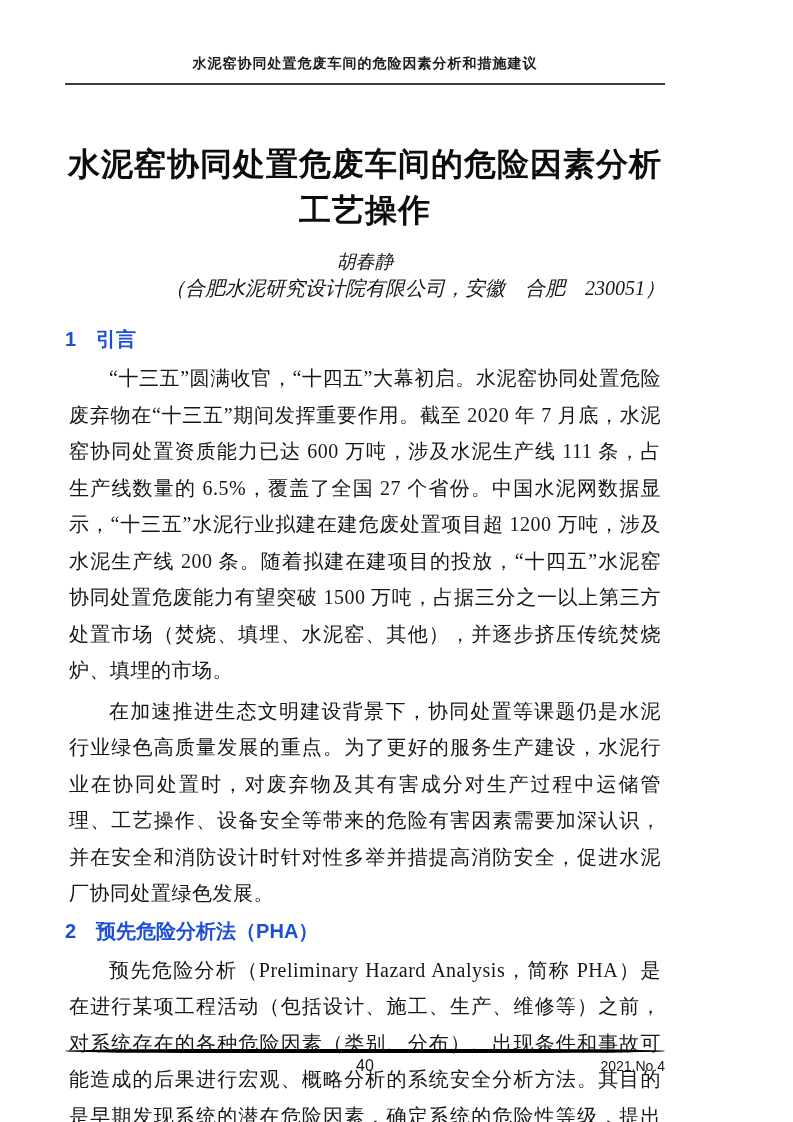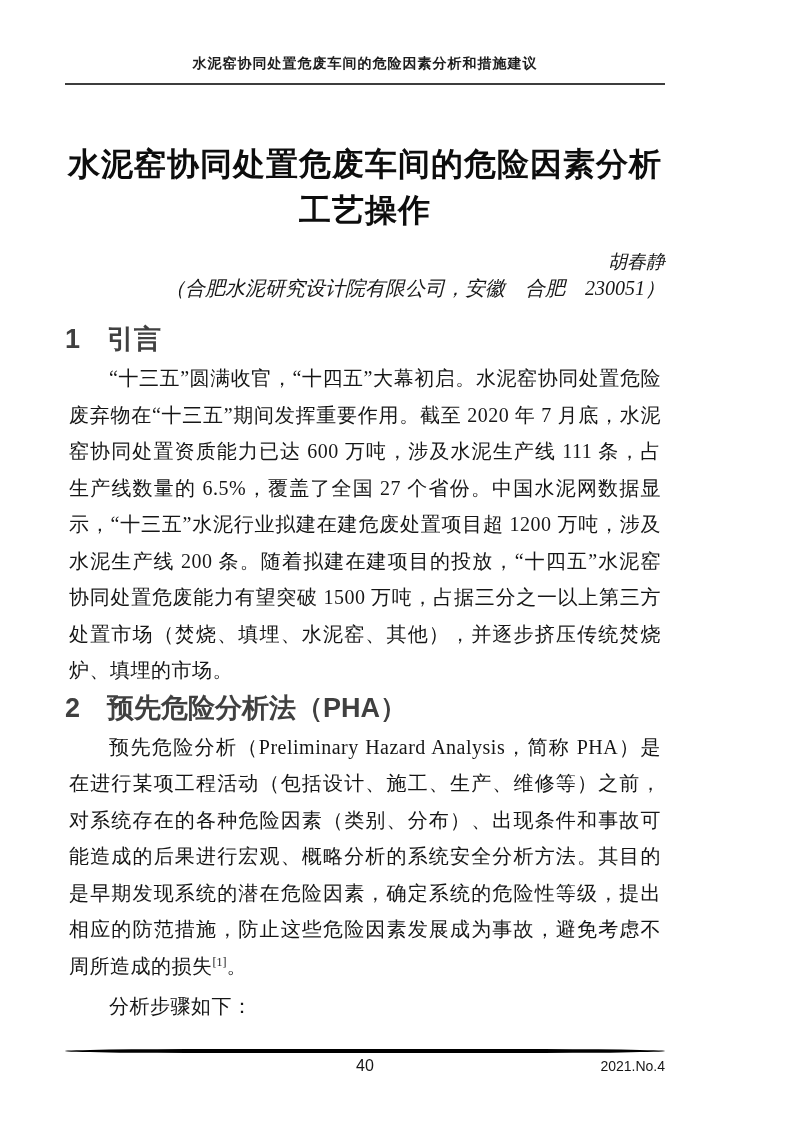--- a/index.html
+++ b/index.html
@@ -45,40 +45,40 @@
     font-family: "Liberation Sans", sans-serif;
     font-weight: bold;
     font-size: 32px;
     line-height: 46px;
     letter-spacing: 1px;
     color: #0d0d0d;
   }
   .article-title .title-line { display: block; }
   .author {
     margin-top: 17px;
-    text-align: right;
+    text-align: center;
     font-family: "Liberation Serif", serif;
     font-style: italic;
     font-size: 19px;
     line-height: 24px;
   }
   .affiliation {
     text-align: right;
     font-family: "Liberation Serif", serif;
     font-style: italic;
     font-size: 20px;
     line-height: 28px;
   }
   .sec-heading {
     margin: 22px 0 6px 0;
     font-family: "Liberation Sans", sans-serif;
     font-weight: bold;
-    font-size: 27px;
+    font-size: 20px;
     line-height: 30px;
-    color: #404040;
+    color: #1d4ed8;
   }
   .sec-heading.second { margin: 1px 0 6px 0; }
   .body-para {
     margin: 4px;
     font-family: "Liberation Serif", serif;
     font-size: 20px;
     line-height: 36.5px;
     letter-spacing: 0.5px;
     text-align: justify;
     text-indent: 2em;
@@ -136,20 +136,21 @@
   </h1>
 
   <div class="author">胡春静</div>
 
   <div class="affiliation">（合肥水泥研究设计院有限公司，安徽　合肥　230051）</div>
 
   <h2 class="sec-heading">1　引言</h2>
 
   <p class="body-para">“十三五”圆满收官，“十四五”大幕初启。水泥窑协同处置危险废弃物在“十三五”期间发挥重要作用。截至 2020 年 7 月底，水泥窑协同处置资质能力已达 600 万吨，涉及水泥生产线 111 条，占生产线数量的 6.5%，覆盖了全国 27 个省份。中国水泥网数据显示，“十三五”水泥行业拟建在建危废处置项目超 1200 万吨，涉及水泥生产线 200 条。随着拟建在建项目的投放，“十四五”水泥窑协同处置危废能力有望突破 1500 万吨，占据三分之一以上第三方处置市场（焚烧、填埋、水泥窑、其他），并逐步挤压传统焚烧炉、填埋的市场。</p>
 
+  <p class="body-para">在加速推进生态文明建设背景下，协同处置等课题仍是水泥行业绿色高质量发展的重点。为了更好的服务生产建设，水泥行业在协同处置时，对废弃物及其有害成分对生产过程中运储管理、工艺操作、设备安全等带来的危险有害因素需要加深认识，并在安全和消防设计时针对性多举并措提高消防安全，促进水泥厂协同处置绿色发展。</p>
 
   <h2 class="sec-heading second">2　预先危险分析法（PHA）</h2>
 
   <p class="body-para"><span>预先危险分析（Preliminary Hazard Analysis，简称 PHA）是在进行某项工程活动（包括设计、施工、生产、维修等）之前，对系统存在的各种危险因素（类别、分布）、出现条件和事故可能造成的后果进行宏观、概略分析的系统安全分析方法。其目的是早期发现系统的潜在危险因素，确定系统的危险性等级，提出相应的防范措施，防止这些危险因素发展成为事故，避免考虑不周所造成的损失</span><sup class="ref-sup">[1]</sup><span>。</span></p>
 
   <p class="body-para">分析步骤如下：</p>
 
   <div class="footer">
     <div class="footer-rule"></div>
     <div class="footer-row">

